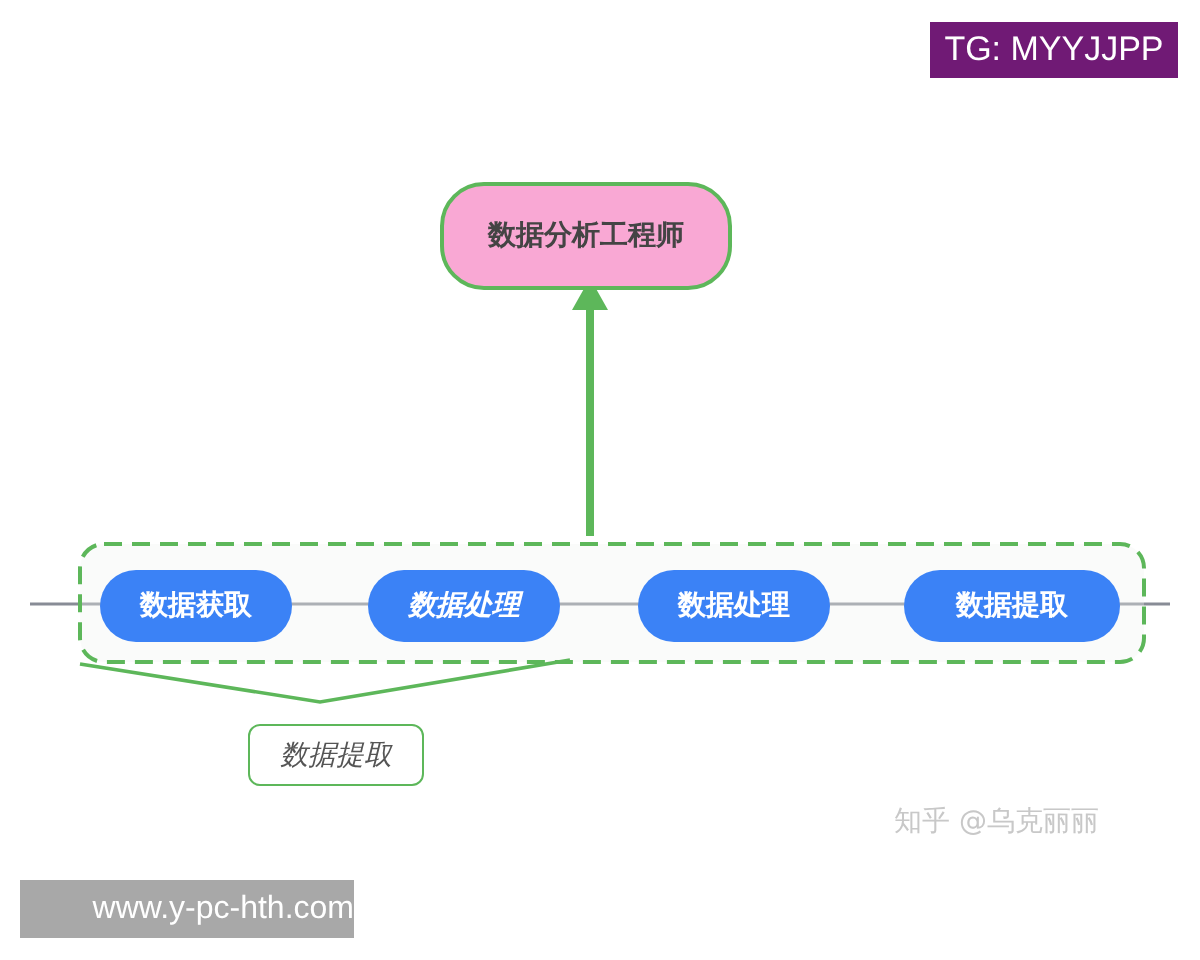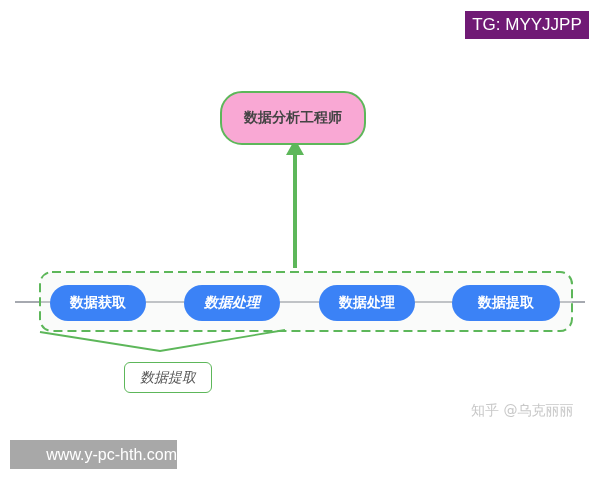--- a/index.html
+++ b/index.html
@@ -2,21 +2,21 @@
 <html><head>
 <meta charset="utf-8">
 <style>
   html, body { margin:0; padding:0; }
   body { width:600px; height:480px; background:#ffffff; position:relative; overflow:hidden;
          font-family: "DejaVu Sans", sans-serif; }
   .wm-top { position:absolute; left:465px; top:11px; width:124px; height:28px; background:#701a75;
             color:#ffffff; font-family:"Liberation Sans", sans-serif; font-size:17px; line-height:28px; text-align:center; }
   .wm-bottom { position:absolute; left:10px; top:440px; width:167px; height:29px; background:#a8a8a8;
                color:#ffffff; font-family:"Liberation Sans", sans-serif; font-size:16px; line-height:29px; text-align:right; }
-  .zhihu { position:absolute; left:447px; top:402px; color:#c8c8c8; font-size:14px;margin-left:24px; }
+  .zhihu { position:absolute; left:447px; top:402px; color:#c8c8c8; font-size:14px; }
   svg.diagram { position:absolute; left:0; top:0; }
   .goal { position:absolute; left:220px; top:91px; width:146px; height:54px; border:2px solid #5db75a;
           border-radius:22px; box-sizing:border-box; background:#f9a8d4; color:#444; font-size:14px; font-weight:bold;
           display:flex; align-items:center; justify-content:center; }
   .node { position:absolute; top:285px; width:96px; height:36px; border-radius:18px; background:#3b82f6;
           color:#ffffff; font-size:14px; font-weight:bold; display:flex; align-items:center; justify-content:center; }
   .label-box { position:absolute; left:124px; top:362px; width:88px; height:31px; border:1.5px solid #5db75a;
                border-radius:6px; box-sizing:border-box; background:#fff; color:#555; font-size:14px; font-style:italic;
                display:flex; align-items:center; justify-content:center; }
 </style>

